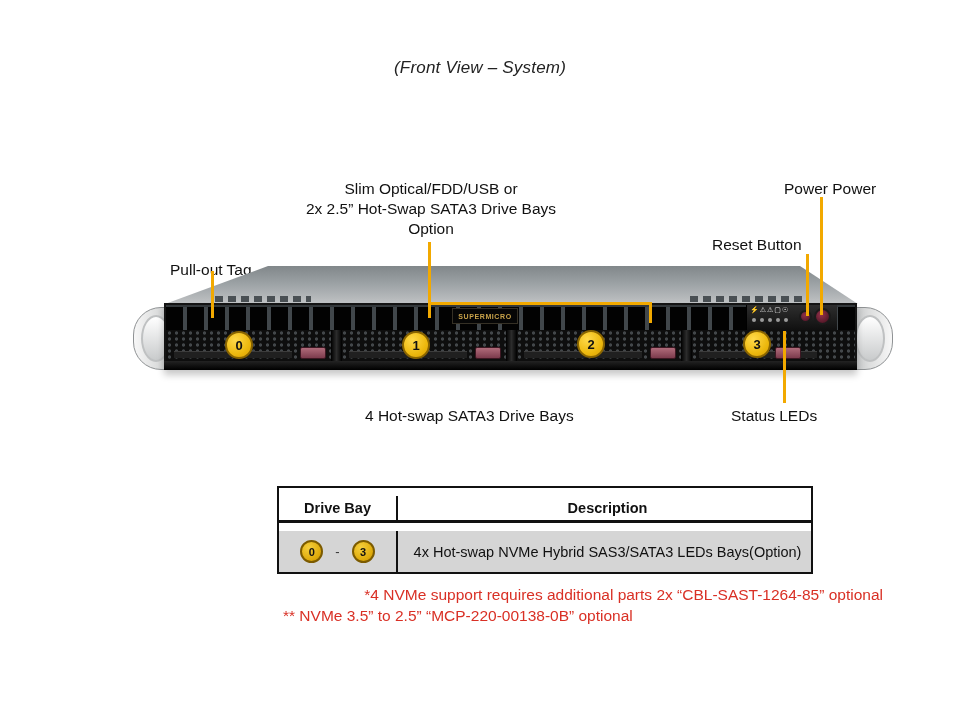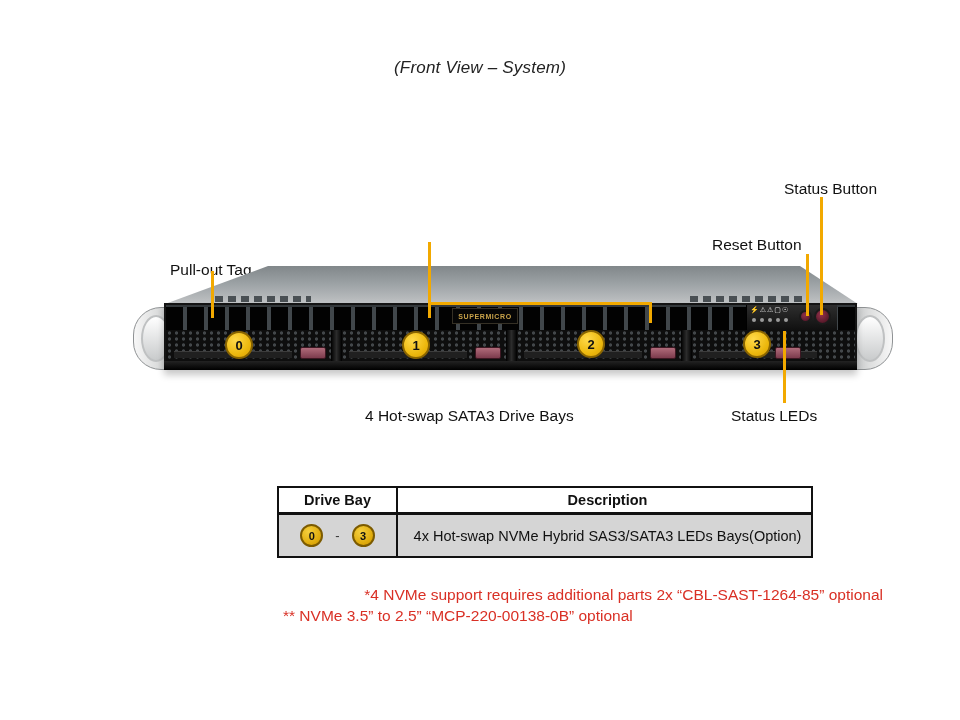--- a/index.html
+++ b/index.html
@@ -68,21 +68,21 @@
           background:linear-gradient(180deg,#232323,#000); }
 
   .bay-badge { position:absolute; width:28px; height:28px; border-radius:50%; z-index:5;
           background:radial-gradient(circle at 35% 30%,#ffd94a,#edb90f 60%,#d89e00);
           border:2px solid #8a6500; color:#111; font-size:13px; font-weight:bold;
           display:flex; align-items:center; justify-content:center; }
 
   
   #spec-table { position:absolute; left:277px; top:486px; width:536px; border:2px solid #111;
           background:#fff; z-index:4; }
-  .t-row { display:flex; }
+  .t-row { display:flex;margin-top:8px; }
   .t-head { height:27px; background:#fff; border-bottom:3px solid #111; }
   .t-data { height:41px; background:#d5d5d5; }
   .t-cell { display:flex; align-items:center; justify-content:center; }
   .t-c1 { width:119px; border-right:2px solid #111; }
   .t-c2 { flex:1;padding-left:6px; }
   .t-head .t-cell { font-weight:bold; font-size:14.5px; color:#111; }
   .t-data .t-c2 { font-size:14.5px; color:#111; }
   .t-badge { width:23px; height:23px; border-radius:50%;
           background:radial-gradient(circle at 35% 30%,#f5cf3e,#e0ac0c 65%,#c79200);
           border:2px solid #7c5b00; color:#111; font-size:11px; font-weight:bold;
@@ -94,21 +94,26 @@
           color:#D93025; font-size:15.5px; line-height:21px; z-index:4; }
   #footnotes .fn1 { padding-left:9px;text-align:right; }
 </style>
 </head>
 <body>
 
 <div id="canvas">
 
   <div class="title">(Front View – System)</div>
 
-  <div class="callout-label" style="left:784px; top:180px;">Status Button</div>
+  <div class="callout-label slim-label">
+    <div>Slim Optical/FDD/USB or</div>
+    <div>2x 2.5” Hot-Swap SATA3 Drive Bays</div>
+    <div>Option</div>
+  </div>
+  <div class="callout-label" style="left:784px; top:180px;">Power Power</div>
   <div class="callout-label" style="left:712px; top:236px;">Reset Button</div>
   <div class="callout-label" style="left:170px; top:250px;margin-top:11px;">Pull-out Tag</div>
   <div class="callout-label" style="left:365px; top:407px;">4 Hot-swap SATA3 Drive Bays</div>
   <div class="callout-label" style="left:731px; top:407px;">Status LEDs</div>
 
   <div class="cline v" style="left:211px; top:271px; height:47px;"></div>
   <div class="cline v" style="left:428px; top:242px; height:76px;"></div>
   <div class="cline h" style="left:428px; top:302px; width:224px;"></div>
   <div class="cline v" style="left:649px; top:302px; height:21px;"></div>
   <div class="cline v" style="left:806px; top:254px; height:62px;"></div>

